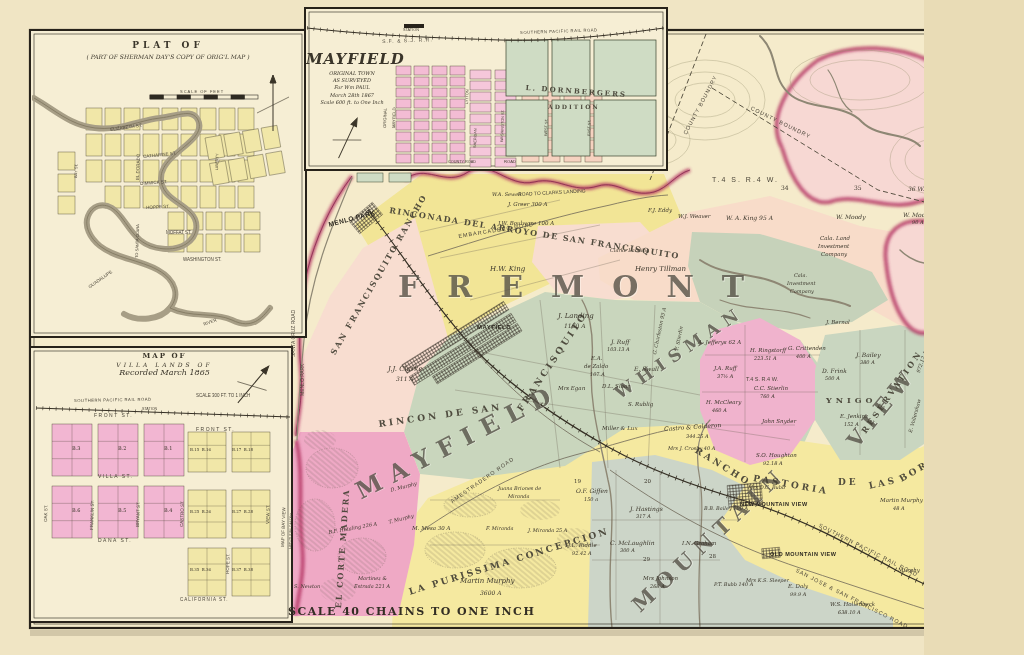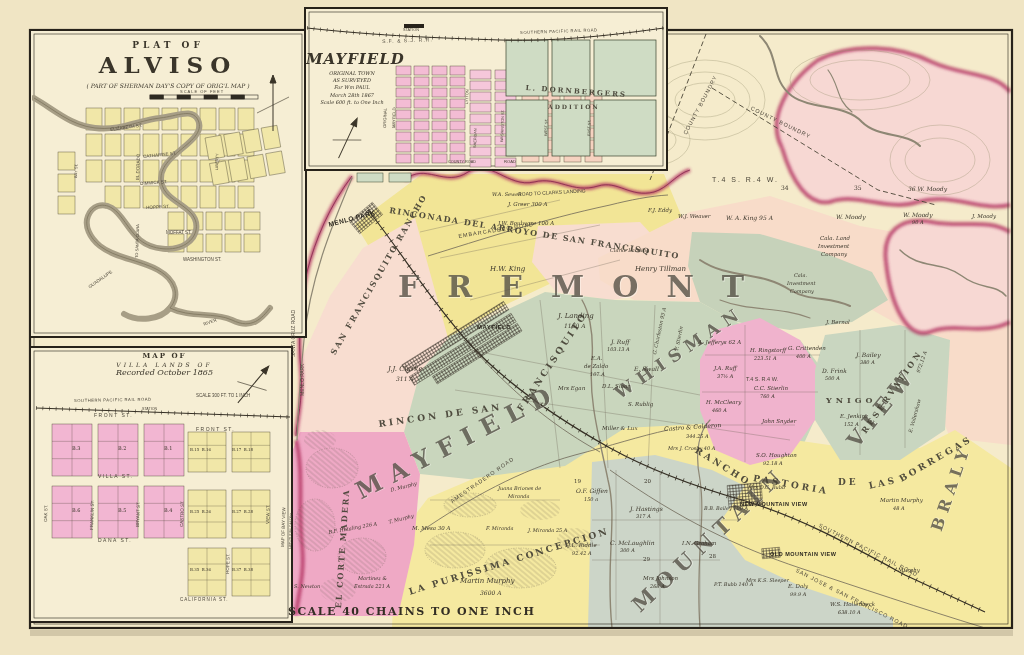--- a/index.html
+++ b/index.html
@@ -1,16 +1,16 @@
 <!DOCTYPE html>
 <html><head>
 <meta charset="utf-8">
 <style>
   html,body{margin:0;padding:0;background:#e9dcb6;}
-  #stage{position:relative;width:1024px;height:655px;overflow:hidden;
+  #stage{position:relative;width:924px;height:655px;overflow:hidden;
          background:#f0e5c4;font-family:"DejaVu Serif",serif;
          box-shadow:inset 0 0 60px rgba(120,100,60,.25);}
   #art{position:absolute;left:0;top:0;}
   .labels{position:absolute;left:0;top:0;width:1024px;height:655px;pointer-events:none;}
   .lbl{position:absolute;transform-origin:0 0;white-space:pre;line-height:1;color:#3d382c;}
   .huge{font-family:"DejaVu Serif",serif;font-weight:bold;color:#575349;opacity:.8;
         text-shadow:.6px .6px 0 rgba(255,255,250,.6);}
   .rancho{font-family:"DejaVu Serif",serif;font-weight:bold;color:#444034;opacity:.92;}
   .parcel{font-family:"DejaVu Serif",serif;font-style:italic;color:#3b362b;}
   .road{font-family:"Liberation Sans",sans-serif;color:#4c463a;}
@@ -462,37 +462,36 @@
     <g transform="translate(252,386) rotate(40)" stroke="#3a3428" stroke-width="1" fill="#3a3428">
       <line y1="-22" y2="22"></line>
           <polygon points="0,-26 -3,-18 3,-18"></polygon>
       <line x1="-14" y1="6" x2="14" y2="-6" stroke-width="0.6"></line>
     </g>
   </g>
 </svg>
 
 <div class="inset-title alviso-title">
   <div class="t-small">PLAT OF</div>
-  <div class="t-big">ALVISO</div>
   <div class="t-sub">( PART OF SHERMAN DAY'S COPY OF ORIG'L MAP )</div>
 </div>
 
 <div class="inset-title mayfield-title">
   <div class="t-big">MAYFIELD</div>
   <div class="t-line">ORIGINAL TOWN</div>
   <div class="t-line">AS SURVEYED</div>
   <div class="t-line">For Wm PAUL</div>
   <div class="t-line">March 28th 1867</div>
   <div class="t-line">Scale 600 ft. to One Inch</div>
 </div>
 
 <div class="inset-title mv-title">
   <div class="t-small">MAP OF</div>
   <div class="t-mid">VILLA LANDS OF</div>
-  <div class="t-sub">Recorded October 1865</div>
+  <div class="t-sub">Recorded March 1865</div>
 </div>
 
 <div class="labels" id="labels">
       <span class="lbl road" style="left: 180px; top: 90px; font-size: 4px; letter-spacing: 1px;">SCALE OF FEET</span>
       <span class="lbl road" style="left: 110px; top: 128px; font-size: 4.5px; transform: rotate(-8deg);">ELIZABETH ST.</span>
       <span class="lbl road" style="left: 143px; top: 155px; font-size: 4.5px; transform: rotate(-6deg);">CATHARINE ST.</span>
       <span class="lbl road" style="left: 140px; top: 182px; font-size: 4.5px; transform: rotate(-4deg);">DIMMICK ST.</span>
       <span class="lbl road" style="left: 146px; top: 206px; font-size: 4.5px; transform: rotate(-3deg);">HOPPE ST.</span>
       <span class="lbl road" style="left: 166px; top: 231px; font-size: 4.5px;">MOFFAT ST.</span>
       <span class="lbl road" style="left: 183px; top: 258px; font-size: 4.5px;">WASHINGTON ST.</span>

